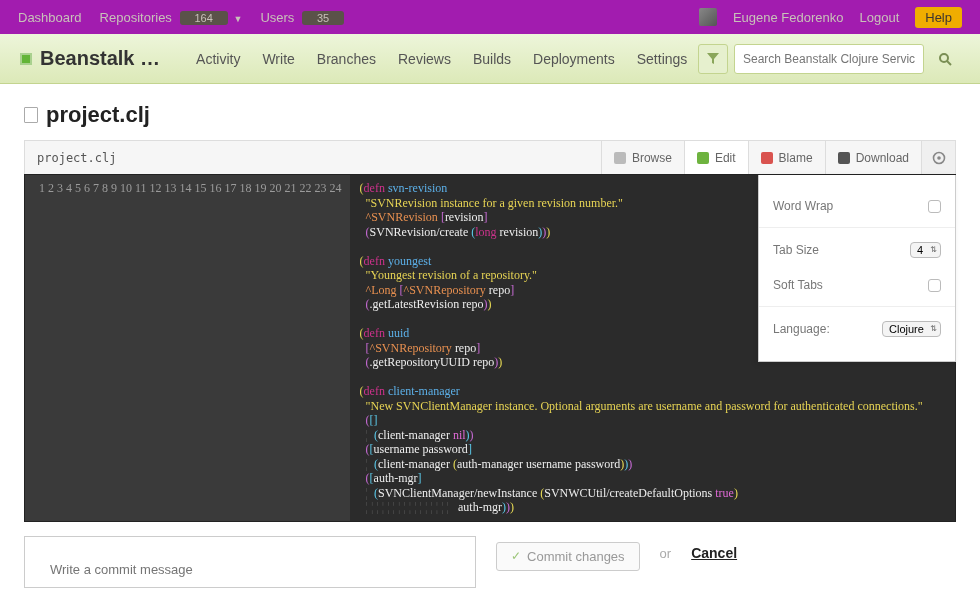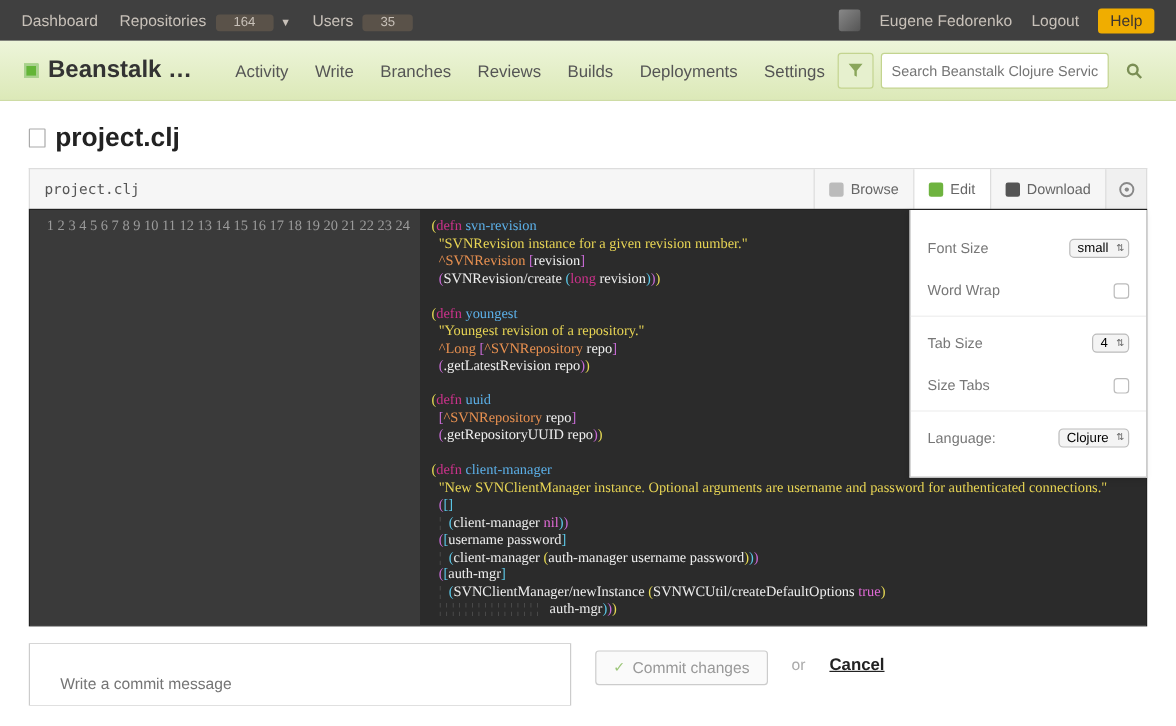--- a/index.html
+++ b/index.html
@@ -1,19 +1,19 @@
 <!DOCTYPE html>
 <html><head>
 <meta charset="utf-8">
 <style>
 * { margin: 0; padding: 0; box-sizing: border-box; }
 body { font-family: "Helvetica Neue", Arial, sans-serif; font-size: 13px; color: #333; background: #fff; width: 980px; }
 
 
-.topbar { background: #404040; height: 34px; display: flex; align-items: center; padding: 0 18px; color: #c8c1b9; font-size: 13px; }
+.topbar { background: #a21caf; height: 34px; display: flex; align-items: center; padding: 0 18px; color: #c8c1b9; font-size: 13px; }
 .topbar .left { display: flex; align-items: center; gap: 18px; }
 .topbar .link { color: #c8c1b9; text-decoration: none; cursor: pointer; }
 .topbar .count { background: #5a5249; border-radius: 3px; padding: 1px 15px; font-size: 11px; margin-left: 4px; }
 .topbar .dd { font-size: 9px; margin-left: 2px; }
 .topbar .right { margin-left: auto; display: flex; align-items: center; gap: 16px; }
 .topbar .avatar { width: 18px; height: 18px; background: linear-gradient(135deg,#888,#555); border-radius: 2px; }
 .help-btn { background: #f0ad00; color: #3d3530; font-weight: normal; padding: 3px 10px; border-radius: 3px; cursor: pointer; }
 
 
 .greenbar { background: linear-gradient(#edf5da,#dce9b8); border-bottom: 1px solid #c3d48f; height: 50px; display: flex; align-items: center; padding: 0 20px; }
@@ -141,20 +141,24 @@
 <div class="file-header">
   <div class="file-path">project.clj</div>
   <div class="file-actions">
     <div class="file-action">
       <span class="action-ico ico-grey"></span>
       <span>Browse</span>
     </div>
     <div class="file-action active">
       <span class="action-ico ico-green"></span>
       <span>Edit</span>
+    </div>
+    <div class="file-action">
+      <span class="action-ico ico-red"></span>
+      <span>Blame</span>
     </div>
     <div class="file-action">
       <span class="action-ico ico-dark"></span>
       <span>Download</span>
     </div>
     <div class="gear-btn">
       <svg width="14" height="14" viewBox="0 0 14 14">
           <circle cx="7" cy="7" r="5.5" fill="none" stroke="#888" stroke-width="1.6"></circle>
           <circle cx="7" cy="7" r="1.8" fill="#888"></circle>
         </svg>
@@ -209,42 +213,34 @@
   <span class="c-paren2">(</span><span class="c-paren3">[</span><span class="c-arg">username password</span><span class="c-paren3">]</span>
   <span class="c-guide">¦ </span> <span class="c-paren3">(</span><span class="c-arg">client-manager</span> <span class="c-paren">(</span><span class="c-arg">auth-manager username password</span><span class="c-paren">)</span><span class="c-paren3">)</span><span class="c-paren2">)</span>
   <span class="c-paren2">(</span><span class="c-paren3">[</span><span class="c-arg">auth-mgr</span><span class="c-paren3">]</span>
   <span class="c-guide">¦ </span> <span class="c-paren3">(</span><span class="c-arg">SVNClientManager/newInstance</span> <span class="c-paren">(</span><span class="c-arg">SVNWCUtil/createDefaultOptions</span> <span class="c-lit">true</span><span class="c-paren">)</span>
   <span class="c-guide">¦ ¦ ¦ ¦ ¦ ¦ ¦ ¦ ¦ ¦ ¦ ¦ ¦ ¦ ¦ ¦ </span>  <span class="c-arg">auth-mgr</span><span class="c-paren3">)</span><span class="c-paren2">)</span><span class="c-paren">)</span>
 </div>
   </div>
 
   <div class="settings-pop">
     <div class="sp-row">
-      <span>Font Size</span>
-      <span class="sp-select-wrap">
-        <select class="sp-select">
-          <option>small</option>
-        </select>
-      </span>
-    </div>
-    <div class="sp-row">
       <span>Word Wrap</span>
       <span class="sp-check"></span>
     </div>
     <div class="sp-divider"></div>
     <div class="sp-row">
       <span>Tab Size</span>
       <span class="sp-select-wrap">
         <select class="sp-select">
           <option>4</option>
         </select>
       </span>
     </div>
     <div class="sp-row">
-      <span>Size Tabs</span>
+      <span>Soft Tabs</span>
       <span class="sp-check"></span>
     </div>
     <div class="sp-divider"></div>
     <div class="sp-row">
       <span>Language:</span>
       <span class="sp-select-wrap">
         <select class="sp-select">
           <option>Clojure</option>
         </select>
       </span>

